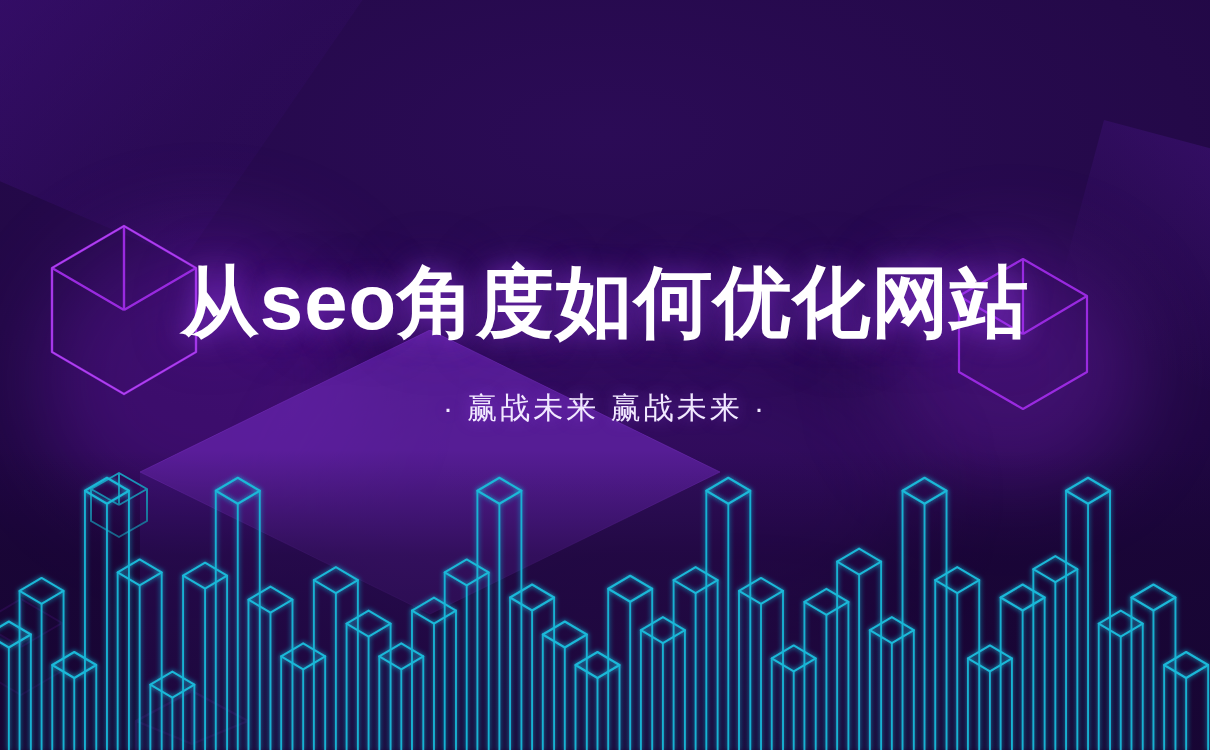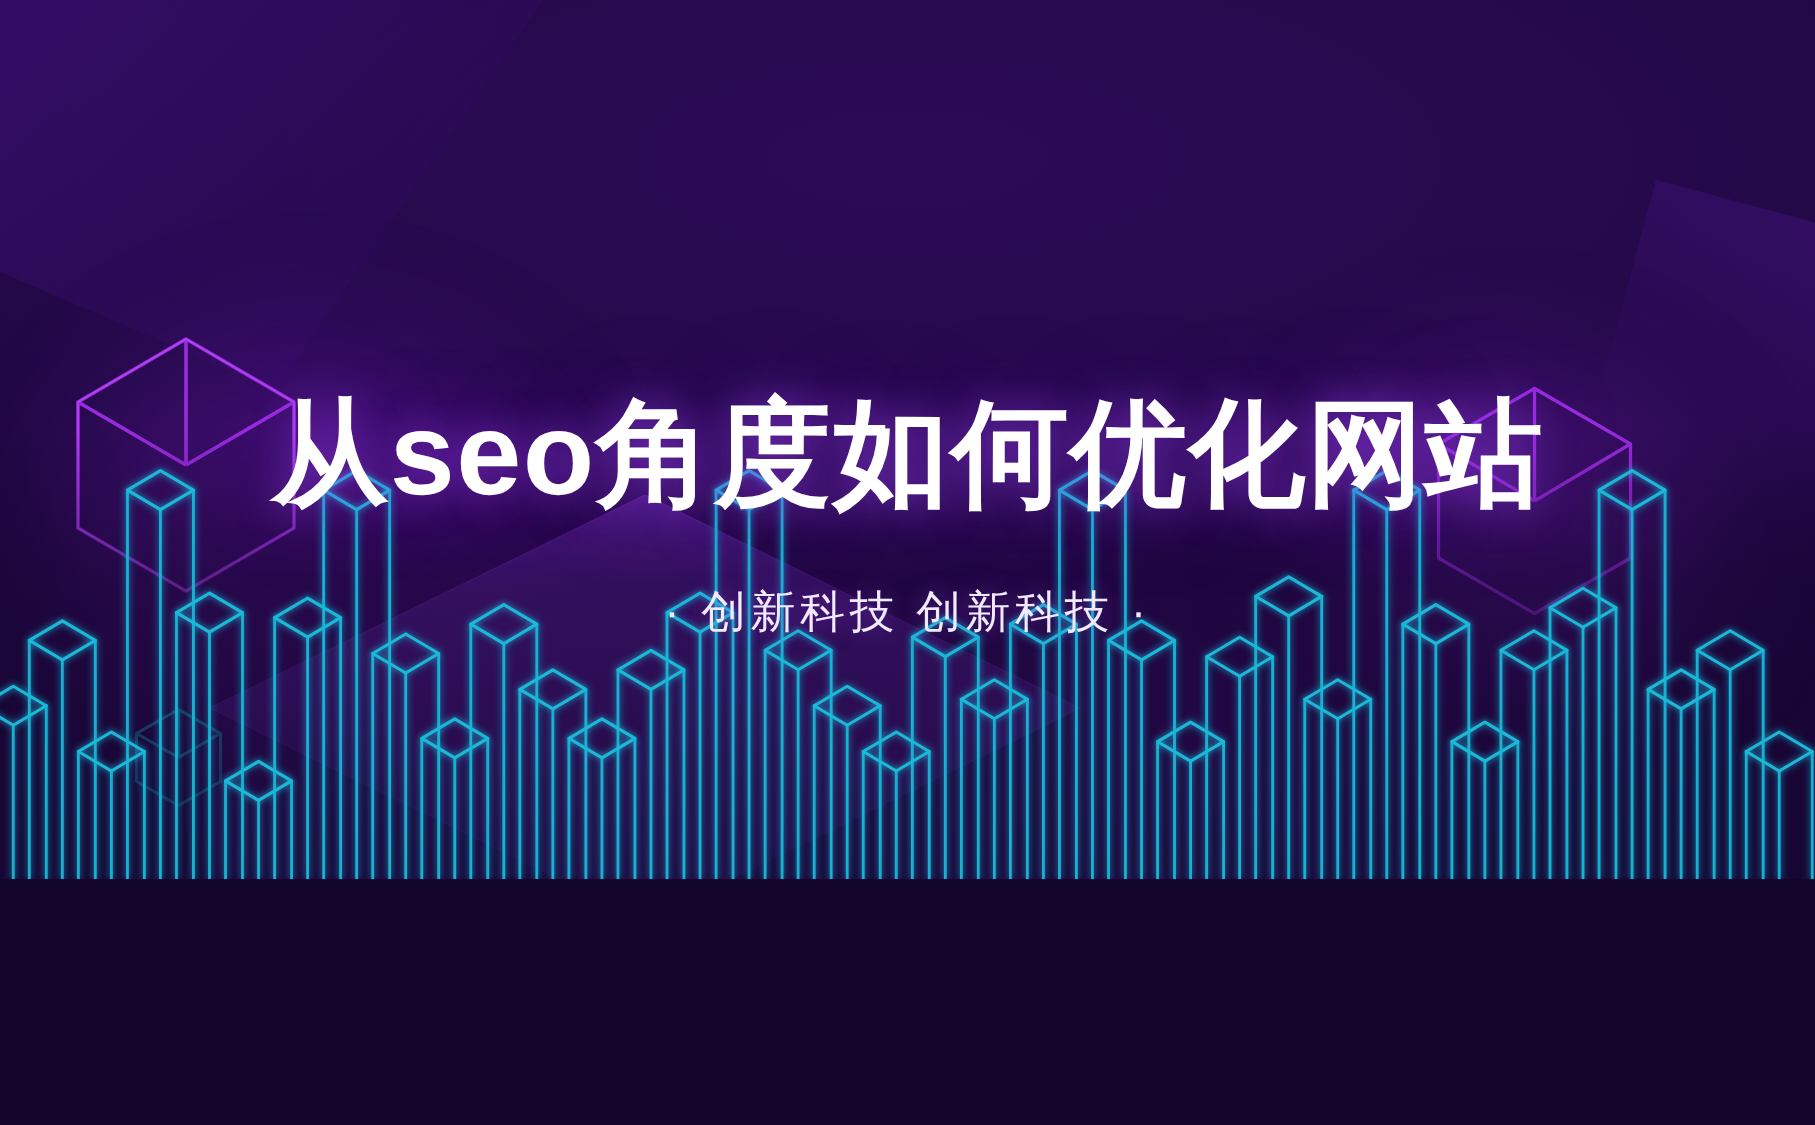--- a/index.html
+++ b/index.html
@@ -1,21 +1,21 @@
 <!DOCTYPE html>
 <html><head>
 <meta charset="utf-8">
 <style>
   html,body{margin:0;padding:0;background:#14052b;}
   body{font-family:"Liberation Sans","DejaVu Sans",sans-serif;}
 
   #banner{
     position:relative;
     width:1210px;
-    height:586px;
+    height:750px;
     overflow:hidden;
     background:#3b82f6;
   }
 
   
   .layer{position:absolute;inset:0;pointer-events:none;}
 
   #bg-base{
     background:
       radial-gradient(120% 90% at 50% 18%, #2b0b56 0%, #240949 40%, #1e0640 70%, #1a0536 100%);
@@ -324,16 +324,16 @@
           <line x1="1186.1486486486485" y1="248" x2="1186.1486486486485" y2="320" stroke="#1ab8d8" stroke-width="1.9" opacity="0.95" stroke-linecap="round"></line>
           <line x1="1208.1486486486485" y1="235" x2="1208.1486486486485" y2="320" stroke="#1ab8d8" stroke-width="1.9" opacity="0.95" stroke-linecap="round"></line>
           <polygon points="1186.1486486486485,222 1208.1486486486485,235 1186.1486486486485,248 1164.1486486486485,235" fill="none" stroke="#1ab8d8" stroke-width="2.1" opacity="1" stroke-linejoin="round"></polygon>
         </g>
         <g></g>
       </svg>
   </div>
 
   <div id="text-block">
     <h1 id="title">从seo角度如何优化网站</h1>
-    <p id="subtitle">· 创新科技 创新科技 ·</p>
+    <p id="subtitle">· 赢战未来 赢战未来 ·</p>
   </div>
 
 </div>
 
 </body></html>

